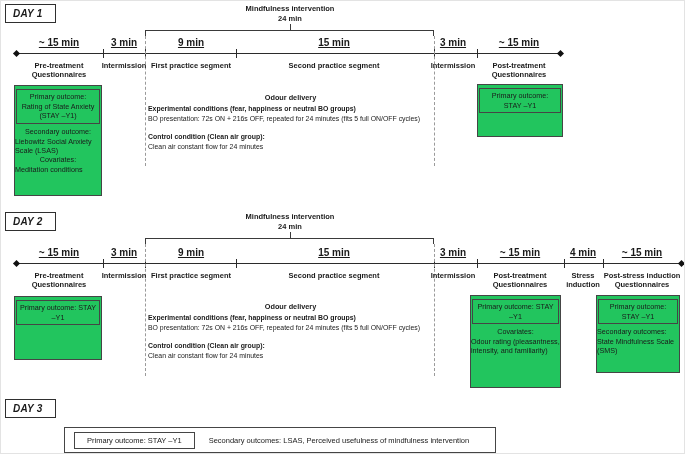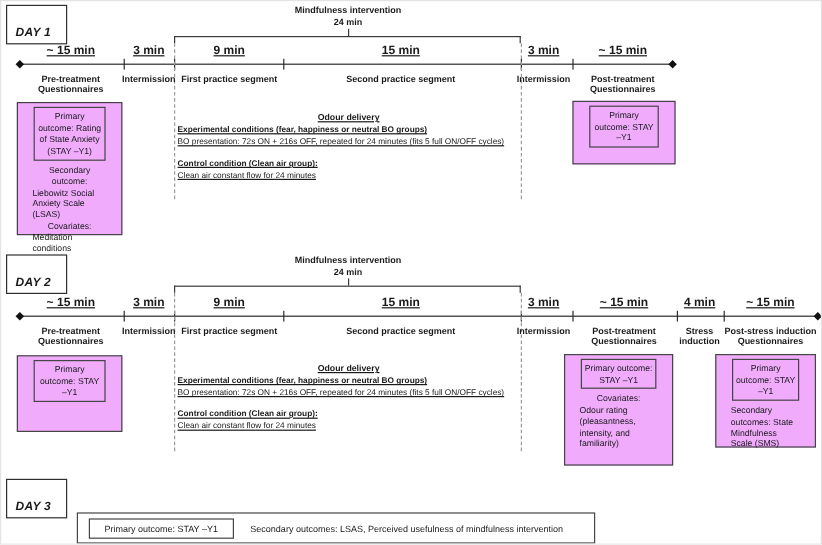--- a/index.html
+++ b/index.html
@@ -3,36 +3,36 @@
 <meta charset="utf-8">
 <style>
   html,body{margin:0;padding:0;background:#fff;}
   .canvas{
     position:relative;width:685px;height:454px;background:#ffffff;
     font-family:"Liberation Sans",sans-serif;color:#1a1a1a;
     border:1px solid #e3e3e3;box-sizing:border-box;overflow:hidden;
   }
   .abs{position:absolute;}
   .daybox{
-    border:1.6px solid #2f2f2f;padding:17px 12px 3px 7px;background:#fff;
+    border:1.6px solid #2f2f2f;padding:3px 12px 3px 7px;background:#fff;
     font-weight:bold;font-style:italic;font-size:10px;letter-spacing:.2px;
   }
   .mi{transform:translateX(-50%);text-align:center;font-weight:bold;font-size:7.5px;line-height:1.35;white-space:nowrap;}
   .stem{width:1.2px;background:#3a3a3a;}
   .bracket{height:6px;border-top:1.2px solid #3a3a3a;border-left:1.2px solid #3a3a3a;border-right:1.2px solid #3a3a3a;box-sizing:border-box;}
   .tline{height:1.4px;background:#2b2b2b;}
   .tk{width:1.2px;height:9px;background:#2b2b2b;}
   .dm{width:5px;height:5px;background:#111;transform:rotate(45deg);}
   .dash{width:0;border-left:1px dashed #9a9a9a;}
   .tlb{font-weight:bold;font-size:10px;transform:translateX(-50%);white-space:nowrap;text-decoration:underline;}
   .slb{font-weight:bold;font-size:7.5px;transform:translateX(-50%);text-align:center;line-height:1.25;}
-  .obox{border:1px solid #454545;background:#f0abfc;font-size:7.2px;line-height:1.3;padding:2px 12px;box-sizing:border-box;}
+  .obox{border:1px solid #454545;background:#22c55e;font-size:7.2px;line-height:1.3;padding:2px 0;box-sizing:border-box;}
   .ibox{border:1px solid #454545;text-align:center;padding:2px 2px;margin:1px 1px 3px 1px;line-height:1.35;}
   .ctr{text-align:center;}
-  .odour{font-size:6.9px;line-height:1.42;text-decoration:underline;}
+  .odour{font-size:6.9px;line-height:1.42;}
   .otitle{text-align:center;font-weight:bold;font-size:7.3px;margin-bottom:1px;}
   .b{font-weight:bold;}
   .gap{height:8px;}
   .d3head{font-weight:bold;font-size:8.5px;white-space:nowrap;}
   .d3box{border:1px solid #454545;display:flex;align-items:center;gap:14px;padding:0 9px;box-sizing:border-box;font-size:7.5px;}
   .d3inner{border:1px solid #454545;padding:3px 12px;white-space:nowrap;}
   .nw{white-space:nowrap;}
 </style>
 </head>
 <body>

